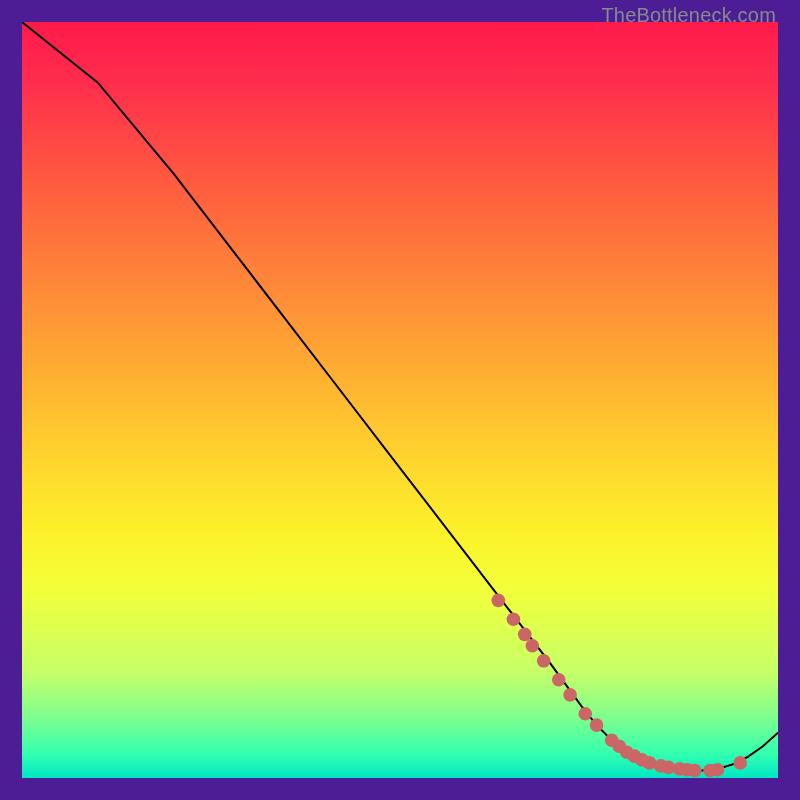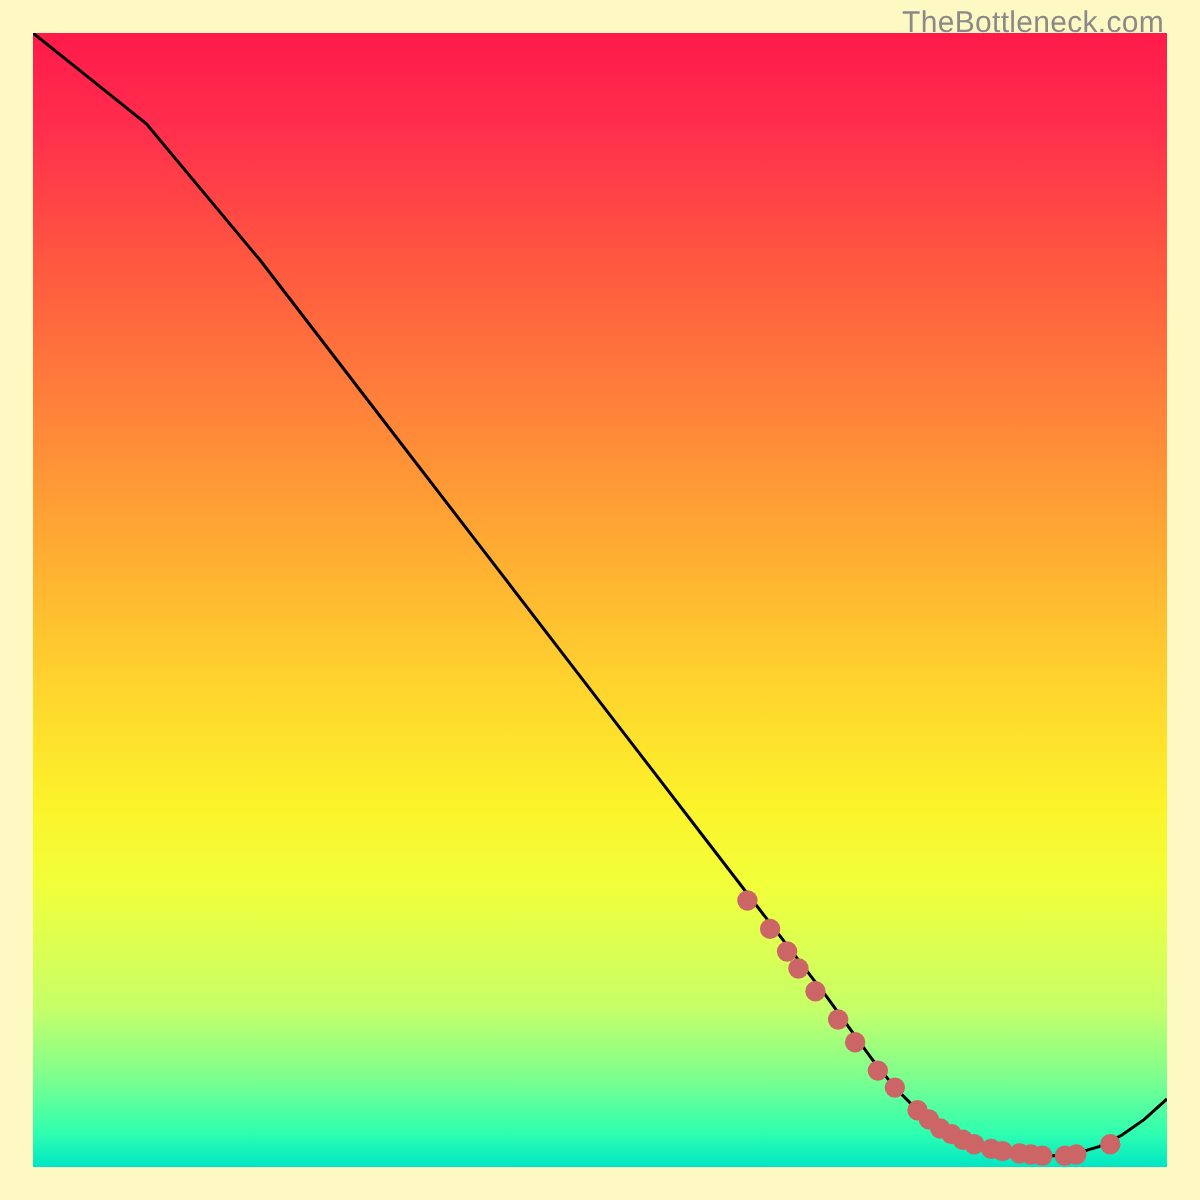--- a/index.html
+++ b/index.html
@@ -8,21 +8,21 @@
     width: 800px;
     height: 800px;
     background: #000000;
     overflow: hidden;
     font-family: Arial, Helvetica, sans-serif;
   }
   .stage {
     position: relative;
     width: 800px;
     height: 800px;
-    background: #fef9c3;
+    background: #4c1d95;
   }
   .plot-box {
     position: absolute;
     left: 22px;
     top: 22px;
     width: 756px;
     height: 756px;
     background: linear-gradient(
       to bottom,
       #ff1a4a 0%,

